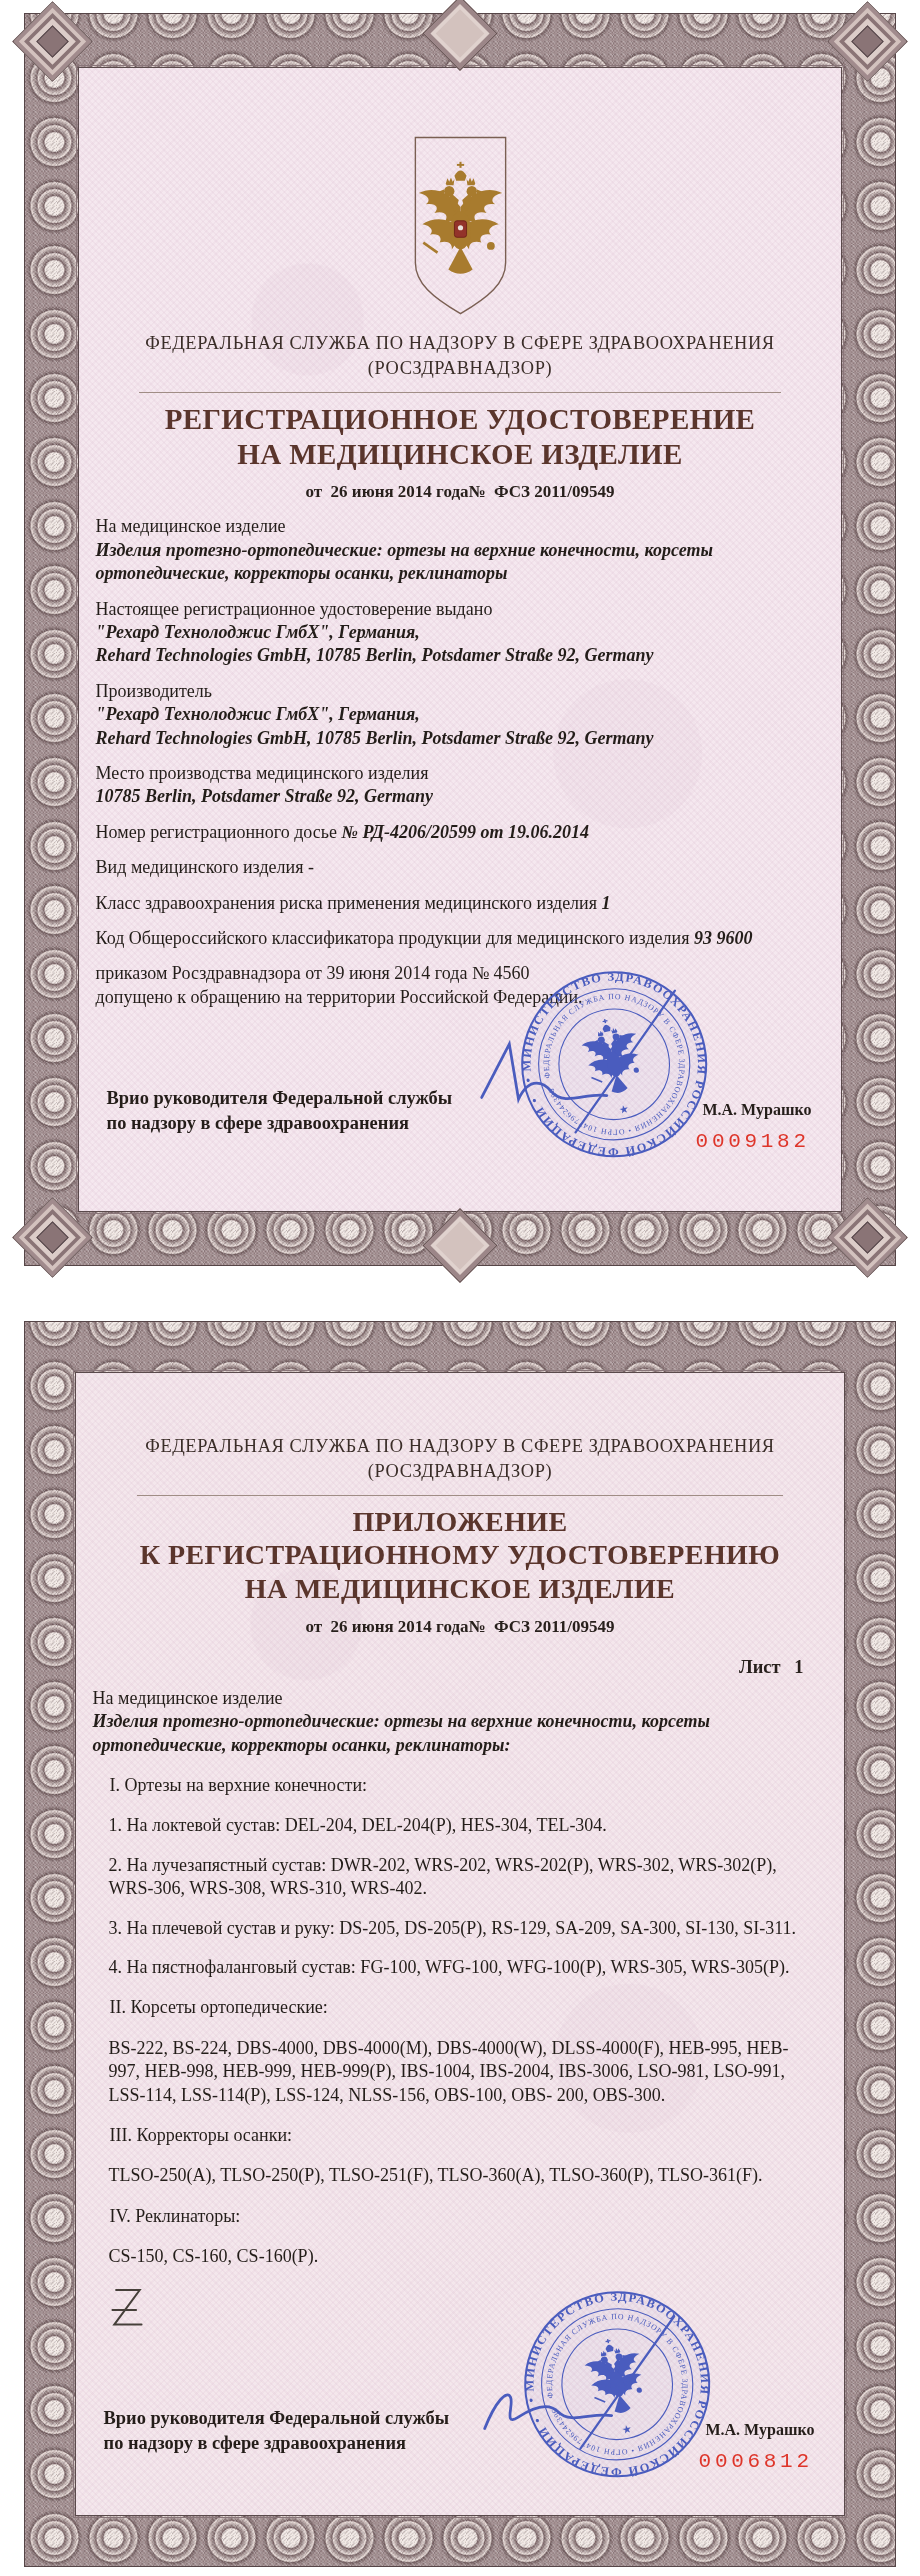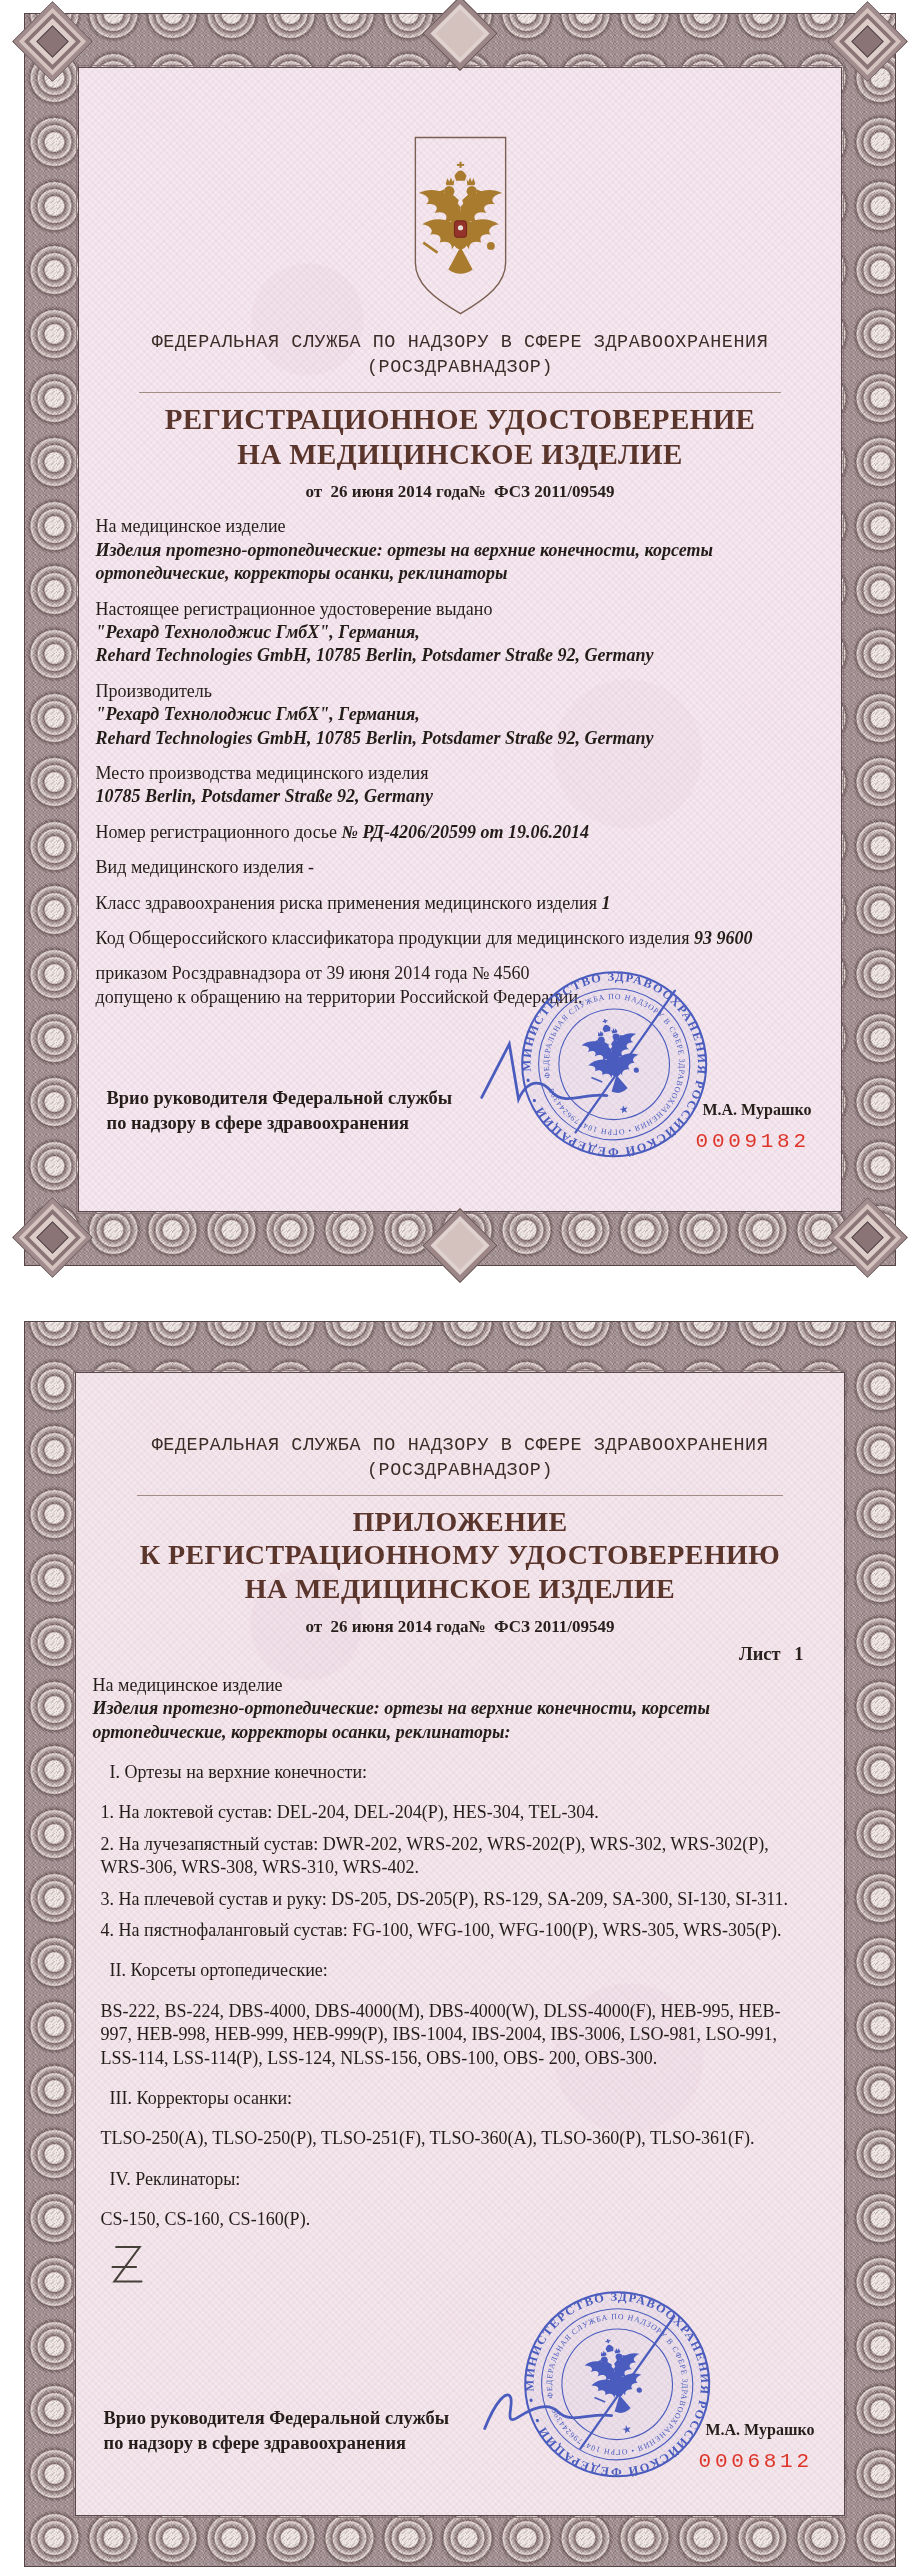--- a/index.html
+++ b/index.html
@@ -75,21 +75,20 @@
   .medallion.top { top:-7.4px; }
   .medallion.bottom { bottom:-7.4px; }
 
   
   .emblem { display:block; margin:66px auto 13px; }
   .agency {
     text-align:center;
     font-size:18.4px; line-height:1.35;
     letter-spacing:0.6px;
     color:#3a2d28;
-    font-family:Liberation Mono, monospace;
   }
   .rule {
     border:none; border-top:0.9px solid #a08d85;
     width:88%; margin:11px auto 9.2px;
   }
   .doc-title {
     text-align:center;
     font-weight:bold;
     color:#5a352c;
     font-size:29px; line-height:1.2;
@@ -98,28 +97,28 @@
   }
   .sheet-2 .doc-title { font-size:28px; margin-top:1.8px; }
   .date-row {
     display:flex; justify-content:center; 
     font-weight:bold; font-size:17px; color:#28201c;
     margin:3.7px 0 5.5px;
   }
   .ws { white-space:pre-wrap; }
   .sheet-label {
     text-align:right; font-weight:bold; font-size:18.4px;
-    padding-right:24px; margin-top:7px; color:#28201c;
+    padding-right:24px; margin-top:20px; color:#28201c;
   }
 
   
   .bodytext { font-size:18px; line-height:1.3; margin-top:13px; max-width:725px; }
   .para { margin-bottom:12px; }
   .b { font-weight:bold;font-style:italic; }
-  .list-line { margin:8px; }
+  .list-line { margin:16px; }
   .sec-heading { margin:17px; }
 
   
   .sig-row { position:absolute; left:16.6px; right:16.6px; bottom:53px; height:110px; }
   .sheet-2 .sig-row { bottom:37px; }
   .sig-label { position:absolute; left:11px; bottom:22px; font-weight:bold; font-size:18.4px; line-height:1.35; color:#241d19; }
   .sig-name { position:absolute; right:13px; bottom:39px; font-weight:bold; font-size:16px; color:#241d19; }
   .serial {
     position:absolute; right:14.7px; bottom:5.5px;
     font-family:"Liberation Mono","DejaVu Sans Mono",monospace;

